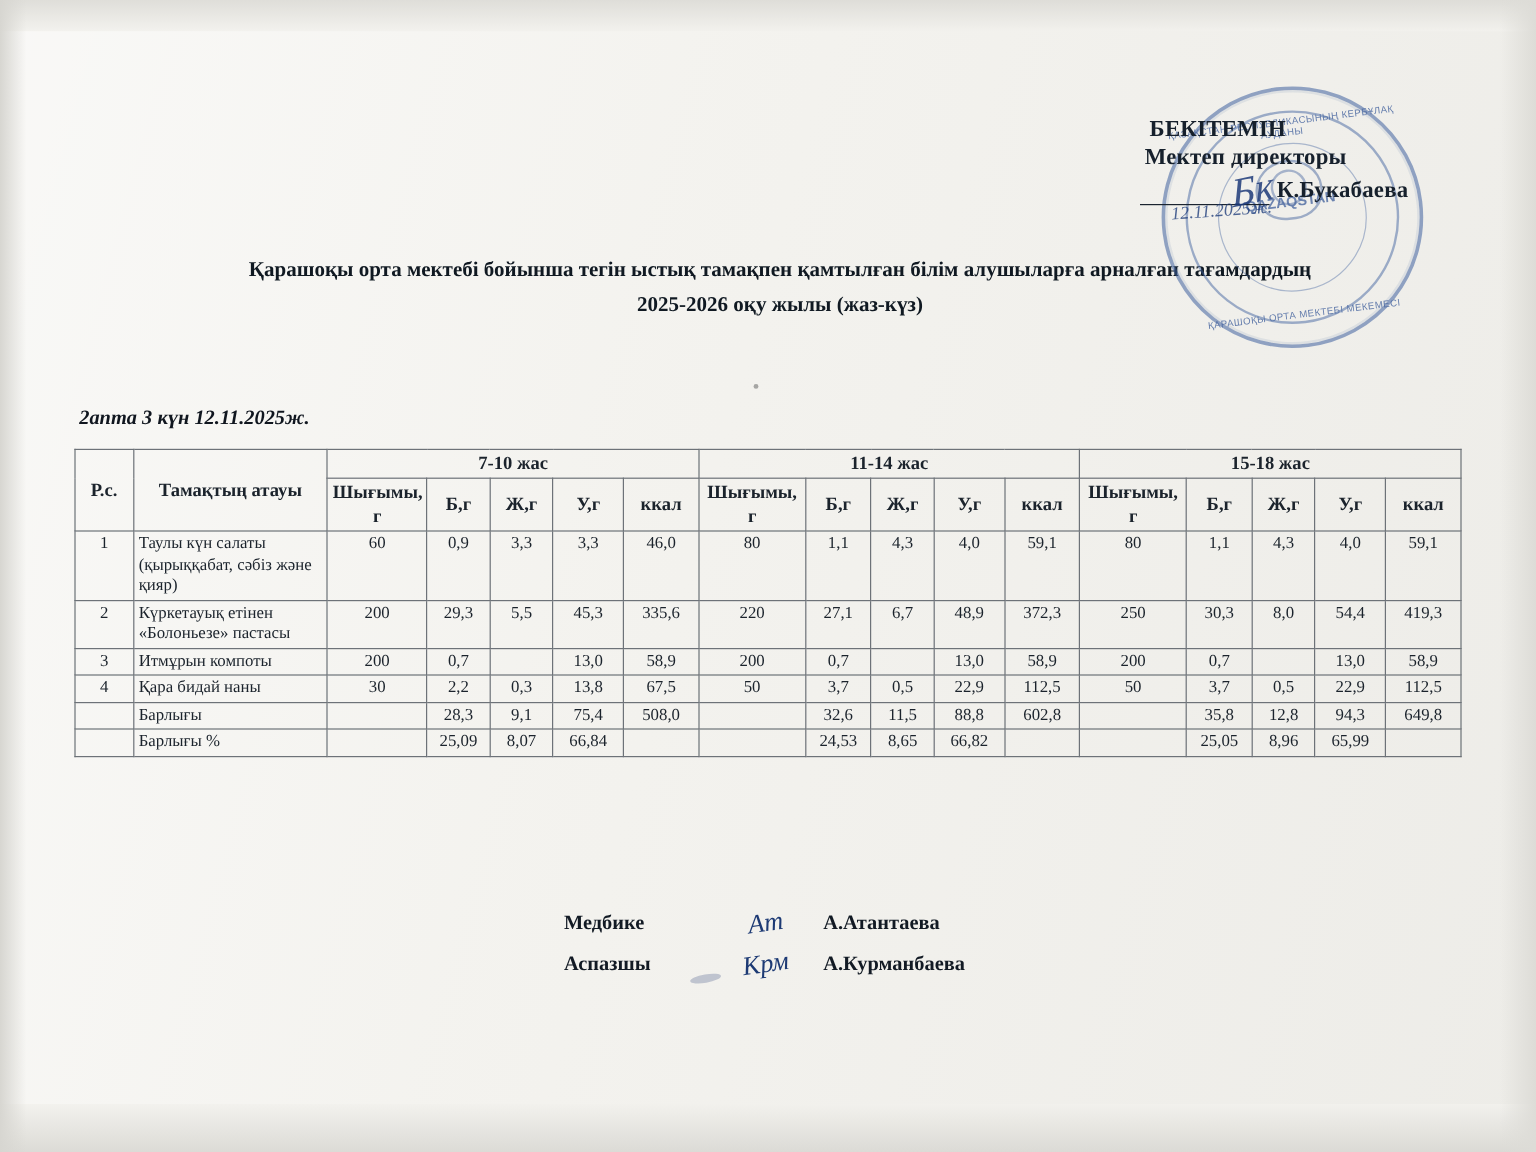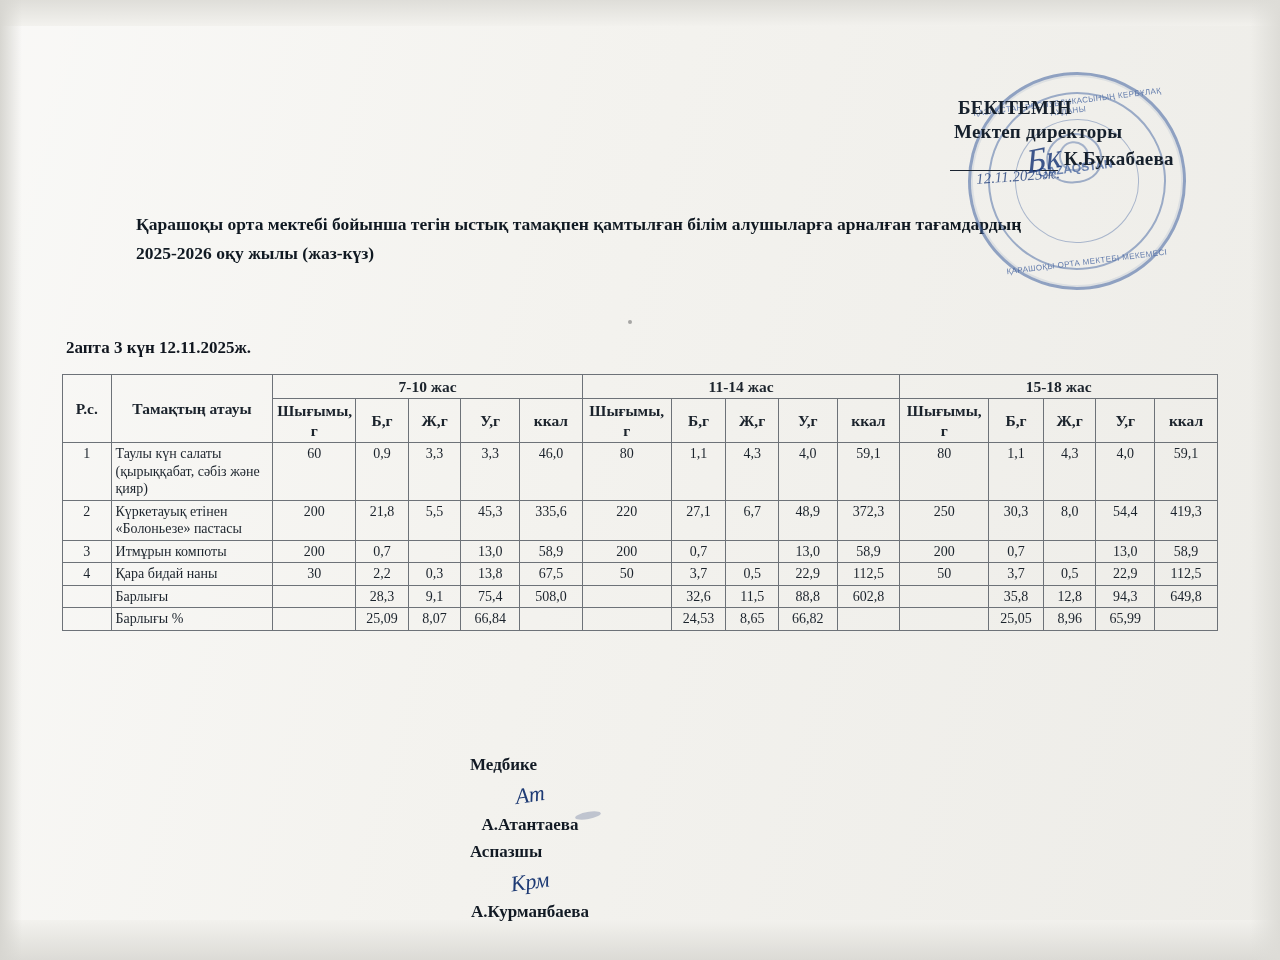--- a/index.html
+++ b/index.html
@@ -153,38 +153,40 @@
     font-size: 15px;
     color: #23407d;
     transform: rotate(-4deg);
     font-style: italic;
     opacity: .8;
   }
 
   
   .title-block {
     position: absolute;
-    left: 136px;
+    left: 120px;
     top: 212px;
     width: 1060px;
+    text-align: center;
     font-weight: bold;
     font-size: 17.5px;
     color: #101922;
     line-height: 1.45;
   }
   .title-block .t2 { }
   .title-block .t3 { margin-top: 4px; }
 
   .week-line {
     position: absolute;
     left: 66px;
     top: 338px;
     font-weight: bold;
     font-size: 17px;
     color: #10161f;
+    font-style: italic;
   }
 
   
   .table-wrap {
     position: absolute;
     left: 62px;
     top: 374px;
     width: 1156px;
   }
   table.menu {
@@ -237,21 +239,20 @@
     left: 470px;
     top: 752px;
     font-weight: bold;
     font-size: 17px;
     color: #121a24;
     line-height: 1.55;
   }
   .footer-row {
     display: flex;
     align-items: center;
-    flex-direction: column;
   }
   .footer-role { width: 120px; }
   .footer-sig {
     width: 96px;
     text-align: center;
     font-style: italic;
     font-weight: normal;
     color: #1d3a74;
     font-size: 22px;
     transform: rotate(-8deg);
@@ -380,21 +381,21 @@
           <td class="val">80</td>
           <td class="val">1,1</td>
           <td class="val">4,3</td>
           <td class="val">4,0</td>
           <td class="val bold">59,1</td>
         </tr>
         <tr>
           <td class="num">2</td>
           <td class="name">Күркетауық етінен «Болоньезе» пастасы</td>
           <td class="val">200</td>
-          <td class="val">21,8</td>
+          <td class="val">29,3</td>
           <td class="val">5,5</td>
           <td class="val">45,3</td>
           <td class="val bold">335,6</td>
           <td class="val">220</td>
           <td class="val">27,1</td>
           <td class="val">6,7</td>
           <td class="val">48,9</td>
           <td class="val bold">372,3</td>
           <td class="val">250</td>
           <td class="val">30,3</td>

